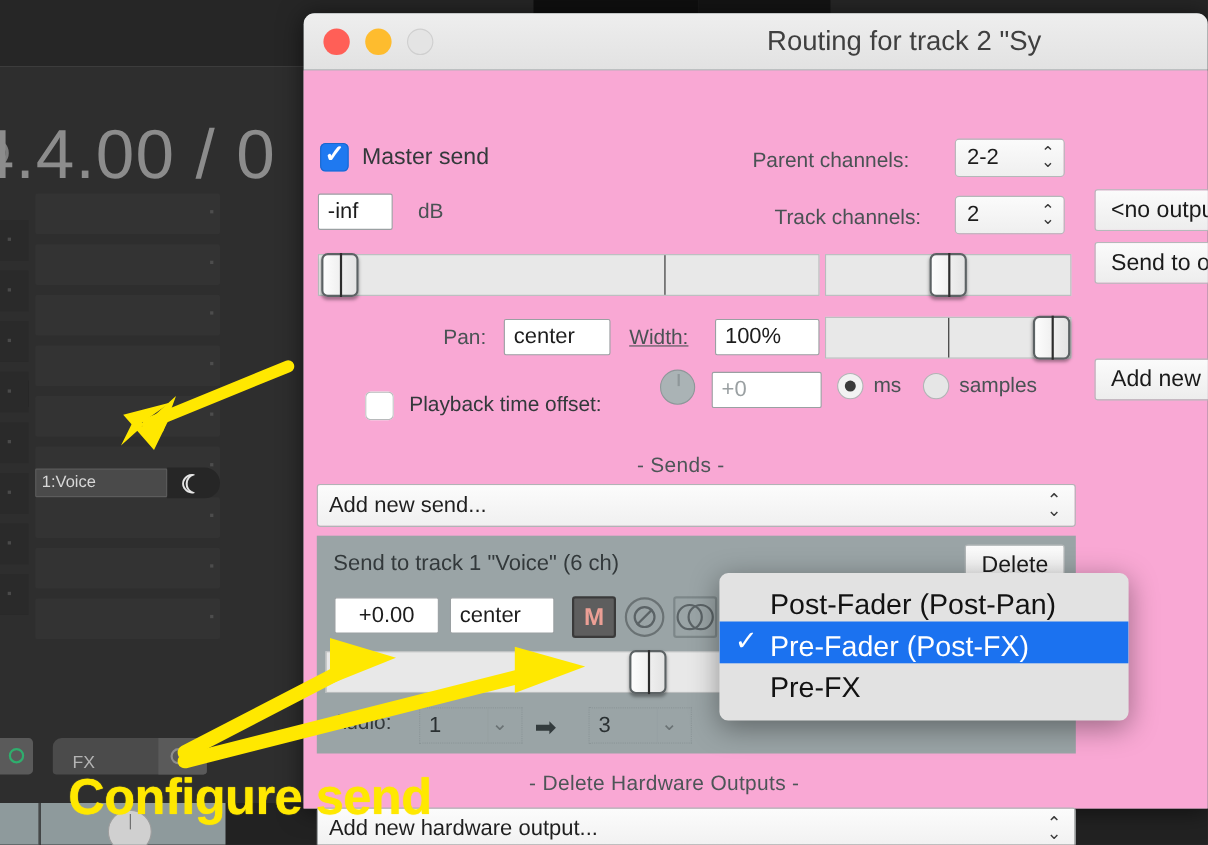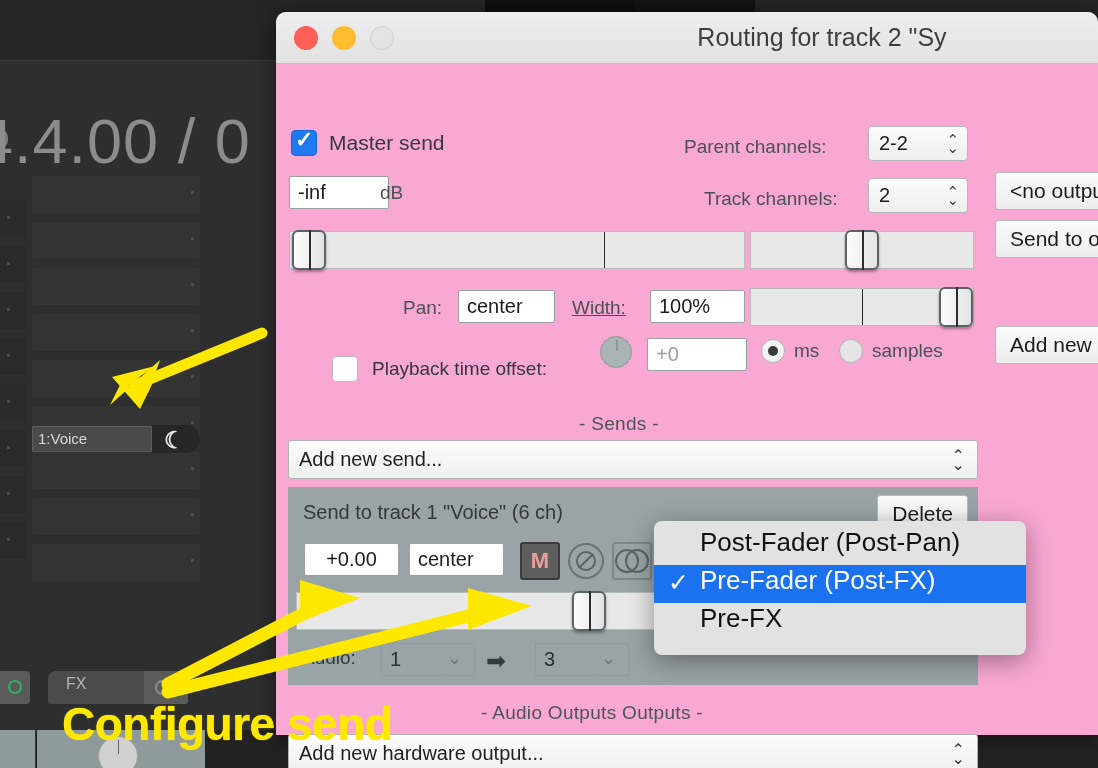--- a/index.html
+++ b/index.html
@@ -37,21 +37,21 @@
     color: #d8d8d8; font-size: 15px; padding: 3px 5px; border-radius: 1px;
   }
   .track-knob-area {
     position:absolute; left:152px; top:425px; width:48px; height:28px;
     background:#262626; border-radius: 0 14px 14px 0;
   }
   .track-knob-glyph { position:absolute; left:12px; top:2px; font-size:23px; color:#e6e6e6; font-weight:bold;}
   .fx-button {
     position: absolute; left: 48px; top: 671px; width: 140px; height: 33px;
     background: #4b4b4b; border-radius: 8px 8px 3px 3px;
-    color: #b4b4b4; font-size: 16px; padding: 4px 0 0 18px;
+    color: #b4b4b4; font-size: 16px; padding: 14px 0 0 18px;
   }
   .fx-button-led { position:absolute; right:18px; top:9px; width:15px; height:15px; border:2px solid #8e8e8e; border-radius:50%;}
   .fx-button-led:after{content:""; position:absolute; left:5px; top:-1px; width:2px; height:7px; background:#8e8e8e;}
   .fx-button-hl { position:absolute; right:0; top:0; width:44px; height:33px; background:#5a5a5a; border-radius:0 3px 3px 0;}
   .io-button {
     position:absolute; left:-14px; top:671px; width:44px; height:33px;
     background:#5a5a5a; border-radius:4px;
   }
   .io-led { position:absolute; right:8px; top:9px; width:14px; height:14px; border:2px solid #2fae6d; border-radius:50%;}
   .bottom-bar { position:absolute; left:0; top:730px; width:1098px; height:38px; background:#222222;}
@@ -166,21 +166,21 @@
   }
   .smallsel .chev { position:absolute; right:12px; top:3px; font-size:18px; color:#6a7274;}
   .smallsel .vline { position:absolute; right:40px; top:0; bottom:0; width:1px; background:#97a1a3;}
 
   
   .popup {
     position:absolute; left:654px; top:521px; width:372px; height:134px;
     background:#e2e2e2; border-radius:8px; box-shadow:0 6px 26px rgba(0,0,0,.38);
     padding:6px 0; overflow:hidden; z-index: 40;
   }
-  .popitem { height:38px; display:flex; align-items:flex-start; font-size:26px; color:#121212; padding-left:46px; position:relative;}
+  .popitem { height:38px; display:flex; align-items:flex-end; font-size:26px; color:#121212; padding-left:46px; position:relative;}
   .popitem.sel { background:#1b72f0; color:#fff; }
   .popitem .chk { position:absolute; left:14px; top:3px; font-size:25px; }
 
   
   .anno {
     position:absolute; color:#ffe800; font-weight:bold;
     font-family:"Liberation Sans", sans-serif; z-index:60;
     text-shadow:0 0 1px #ffe800;
   }
   .anno-newsend { left:282px; top:322px; font-size:46px; letter-spacing:-.5px; }
@@ -296,21 +296,21 @@
 
       <div style="position:absolute; left:408px; top:72px;" class="lbl">Parent channels:</div>
       <div class="stepper" style="position:absolute; left:592px; top:62px; width:100px;">
         <span>2-2</span>
         <span class="arrows">
             <span>⌃</span>
             <span>⌄</span>
           </span>
       </div>
 
-      <div class="field" style="position:absolute; left:13px; top:112px; width:100px;">-inf</div>
+      <div class="field" style="position:absolute; left:13px; top:112px; width:68px;">-inf</div>
       <div class="lbl" style="position:absolute; left:104px; top:118px;">dB</div>
 
       <div style="position:absolute; left:428px; top:124px;" class="lbl">Track channels:</div>
       <div class="stepper" style="position:absolute; left:592px; top:114px; width:100px;">
         <span>2</span>
         <span class="arrows">
             <span>⌃</span>
             <span>⌄</span>
           </span>
       </div>
@@ -400,21 +400,21 @@
           <span class="chev">⌄</span>
         </div>
         <div style="position:absolute; left:198px; top:160px; font-size:24px; color:#333b3d;">➡</div>
         <div class="smallsel" style="position:absolute; left:247px; top:156px; width:94px;">
           <span>3</span>
           <span class="vline" style="right:30px;"></span>
           <span class="chev">⌄</span>
         </div>
       </div>
 
-      <div class="sectlabel" style="position:absolute; left:205px; top:638px;">-  Audio Outputs Outputs  -</div>
+      <div class="sectlabel" style="position:absolute; left:205px; top:638px;">-  Delete Hardware Outputs  -</div>
       <div class="combo" style="position:absolute; left:12px; top:670px; width:690px;">
         <span>Add new hardware output...</span>
         <span class="arrows">
             <span>⌃</span>
             <span>⌄</span>
           </span>
       </div>
 
       <div class="btn" style="position:absolute; left:719px; top:108px; width:140px; white-space:nowrap;">&lt;no outpu</div>
       <div class="btn" style="position:absolute; left:719px; top:156px; width:140px; white-space:nowrap;">Send to o</div>

